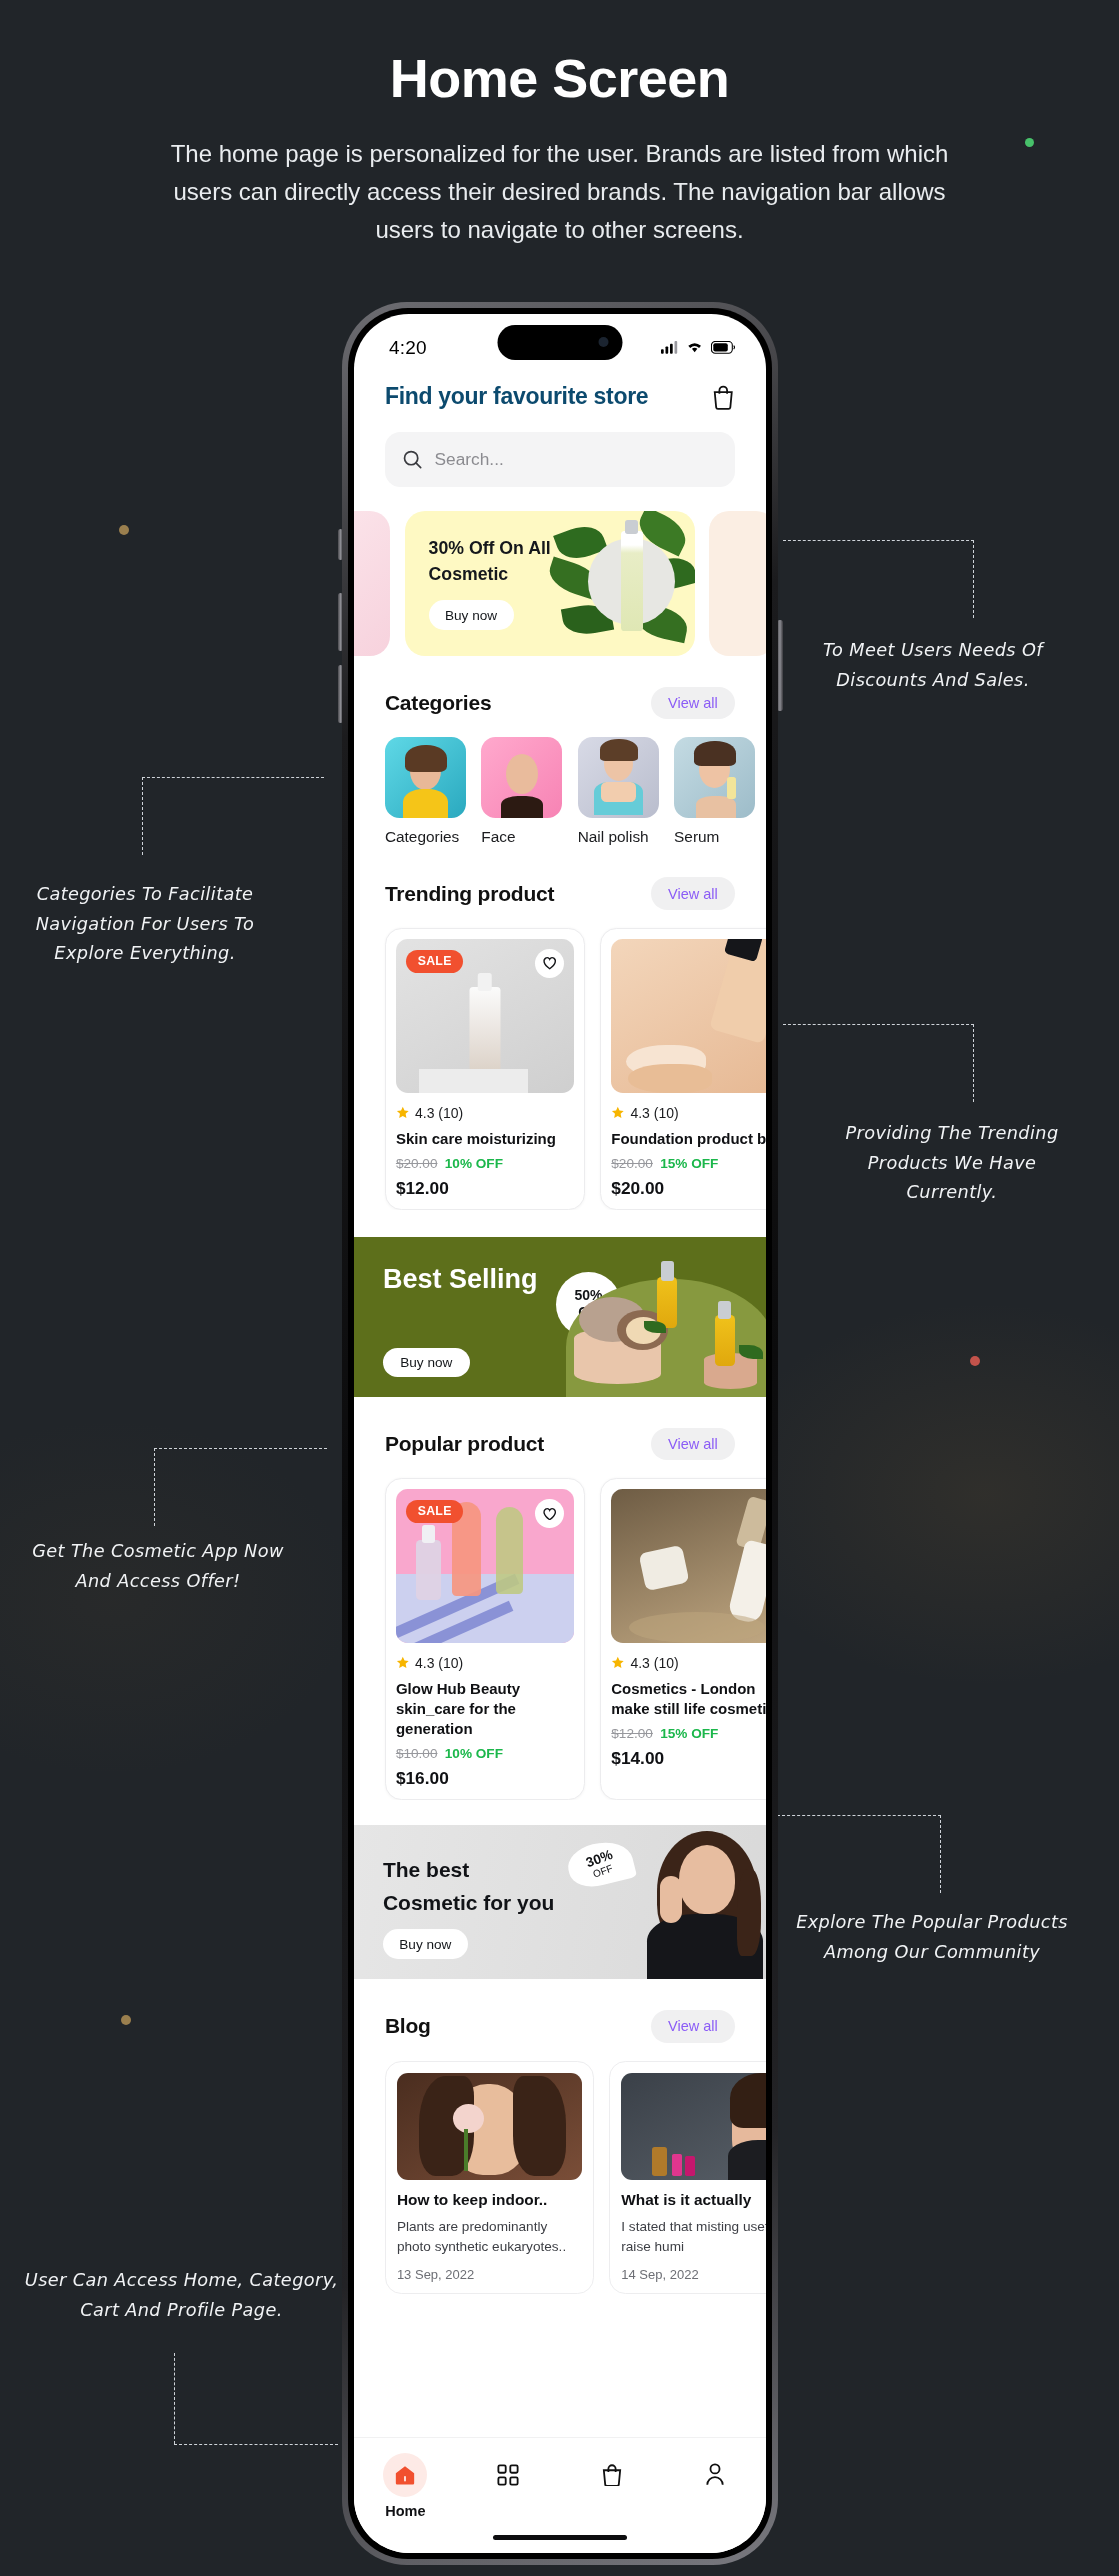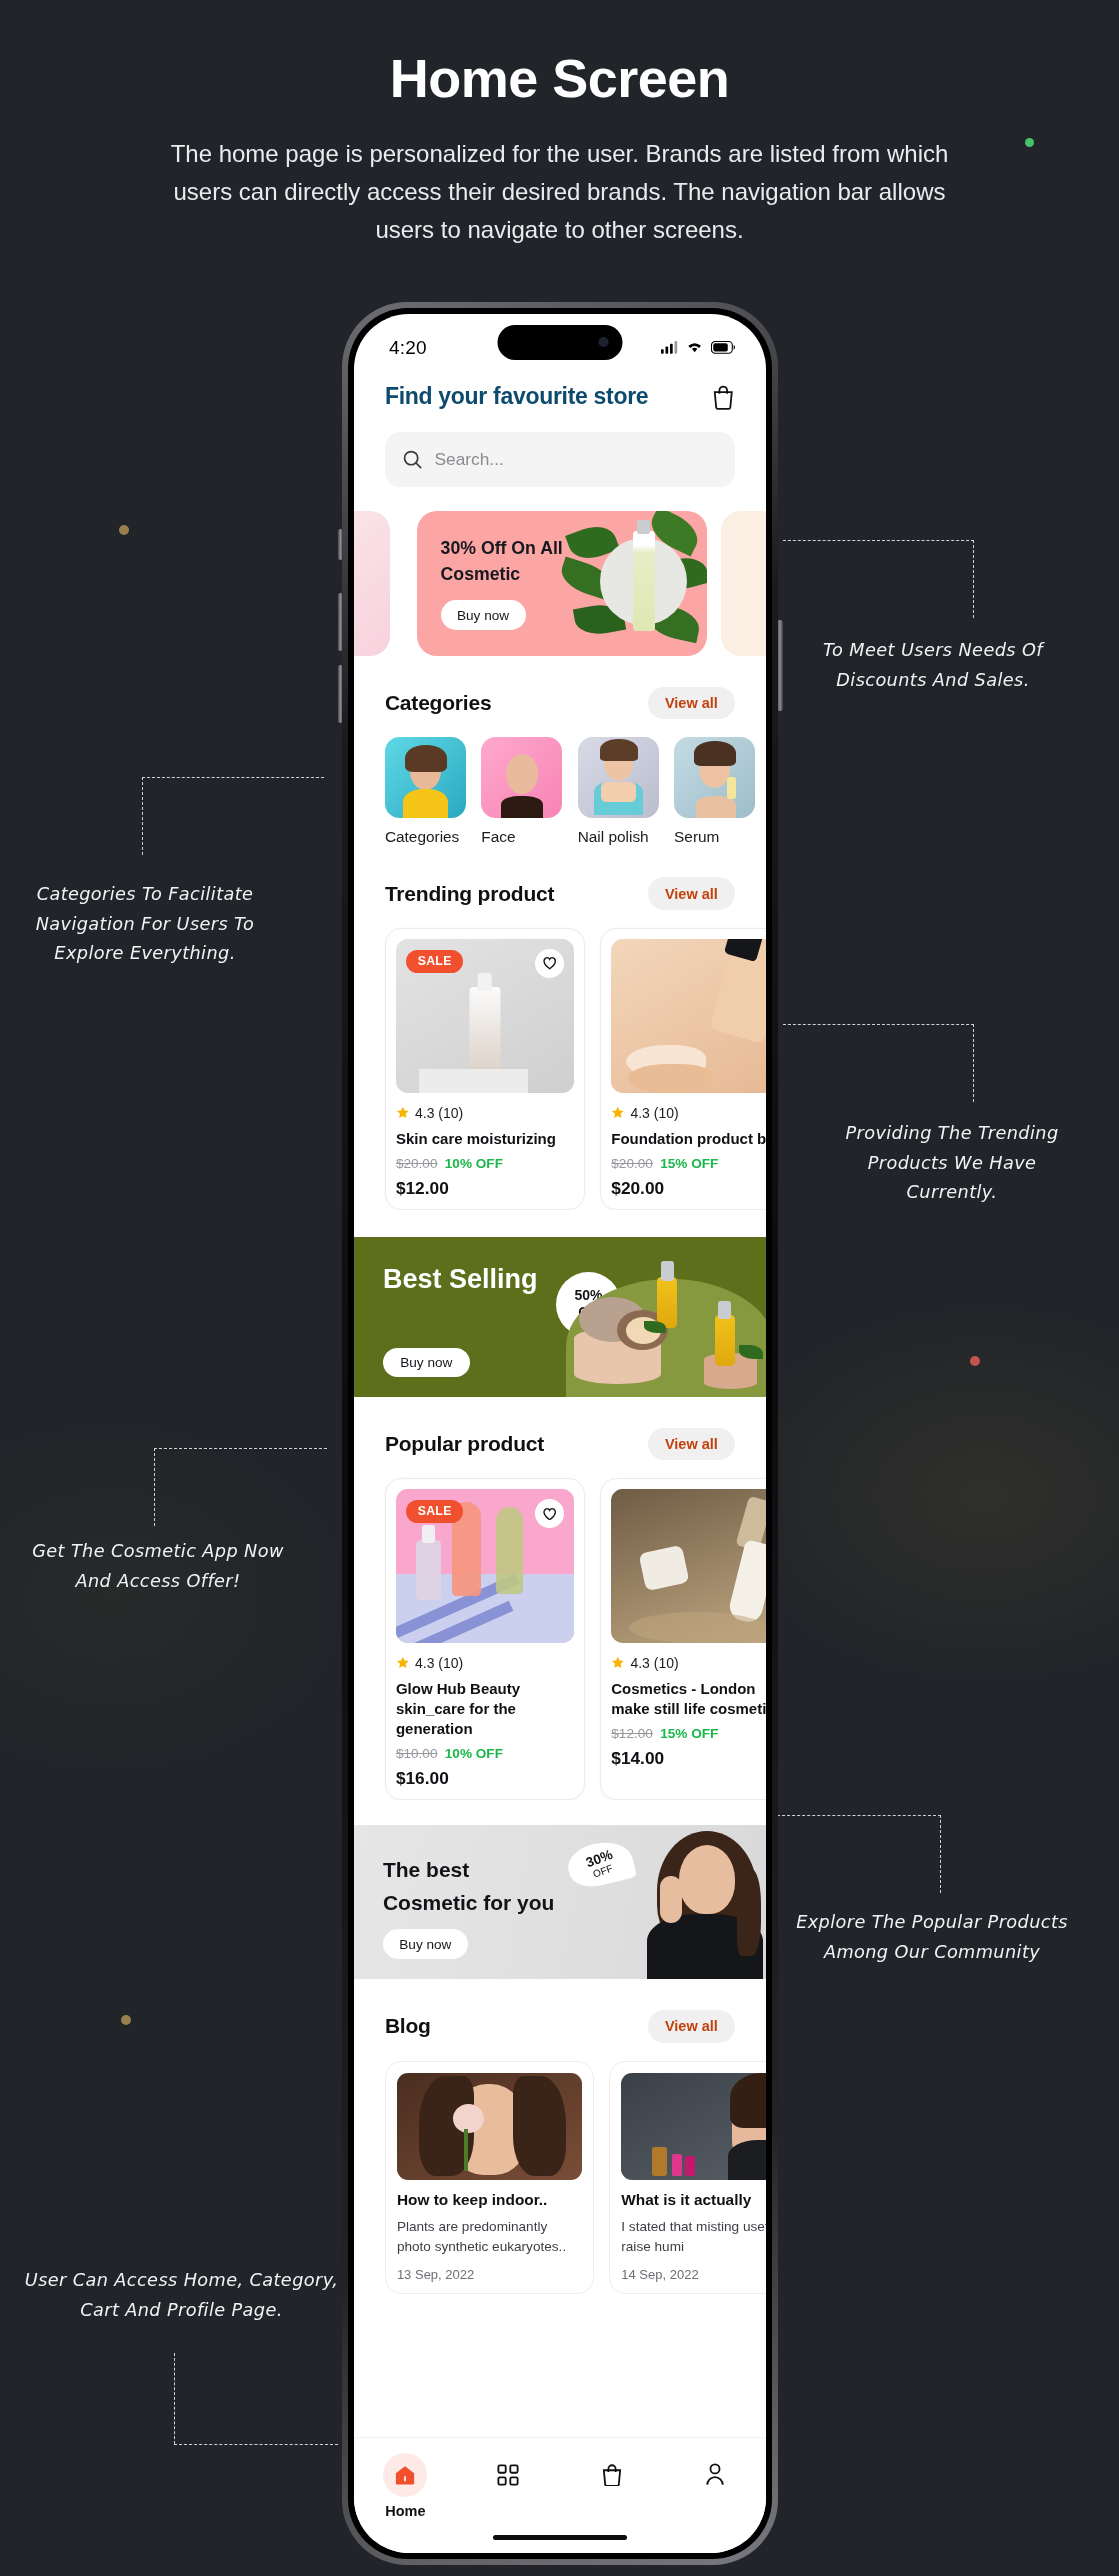--- a/index.html
+++ b/index.html
@@ -96,21 +96,21 @@
   }
   .search-ph { font-size: 17.3px; color: #8b8b90; }
 
   
   .carousel { margin-top: 23.6px; padding-left: 3.6px; display: flex; gap: 14.5px; overflow: hidden; }
   .banner {
     flex: 0 0 auto; border-radius: 20px; position: relative; overflow: hidden;
     height: 145px;
   }
   .banner.partial-l { width: 55px; margin-left: -22px; background: linear-gradient(135deg,#fbe4ea,#f7d2dd); }
-  .banner.main { width: 290px; background: #fca5a5; margin-left: 12px; }
+  .banner.main { width: 290px; background: #fef9c3; }
   .banner.partial-r { width: 67px; background: #fbeee3; }
   .bn-txt { position: absolute; left: 23.6px; top: 25.4px; }
   .bn-title { font-size: 17.7px; font-weight: 700; color: #15181c; line-height: 1.45; width: 154px; }
   .bn-btn {
     margin-top: 12.7px; display: inline-block; background: #fff; border-radius: 18px;
     padding: 7.3px 16.4px; font-size: 13.6px; font-weight: 500; color: #15181c;
   }
   .bn-art { position: absolute; right: 0; top: 0; width: 154px; height: 145px; overflow: hidden; }
   .leaf { position: absolute; background: #2e6b1f; border-radius: 0 60% 0 60%; }
   .bn-circle {
@@ -128,21 +128,21 @@
   }
 
   
   .sec-head {
     display: flex; align-items: center; justify-content: space-between;
     padding: 0 31px; margin-top: 31px;
   }
   .sec-title { font-size: 21px; font-weight: 700; color: #111; letter-spacing: -0.2px; }
   .viewall {
     background: #f0f0f1; border-radius: 16.4px; padding: 8.2px 17.3px;
-    font-size: 14.5px; color: #c2410c; font-weight: bold;
+    font-size: 14.5px; color: #8b5cf6;
   }
 
   
   .cats { display: flex; gap: 15.4px; padding: 18px 31px 0 31px; }
   .cat { width: 81px; }
   .cat-img {
     width: 81px; height: 81px; border-radius: 14.5px; overflow: hidden; position: relative;
   }
   .cat-label { margin-top: 10px; font-size: 15.4px; color: #1b1c1f; text-align: left; }
   .face { position: absolute; border-radius: 50%; }

